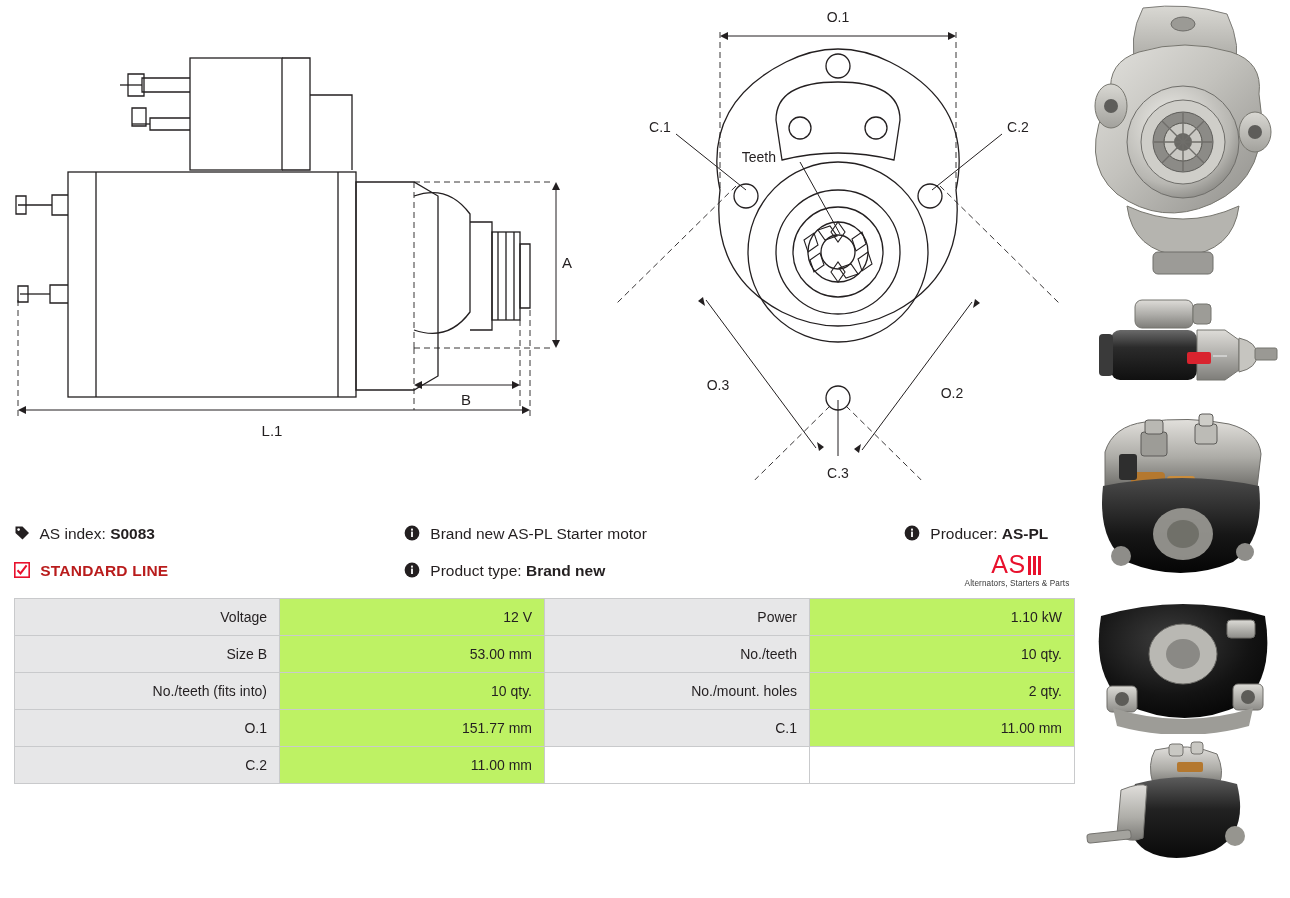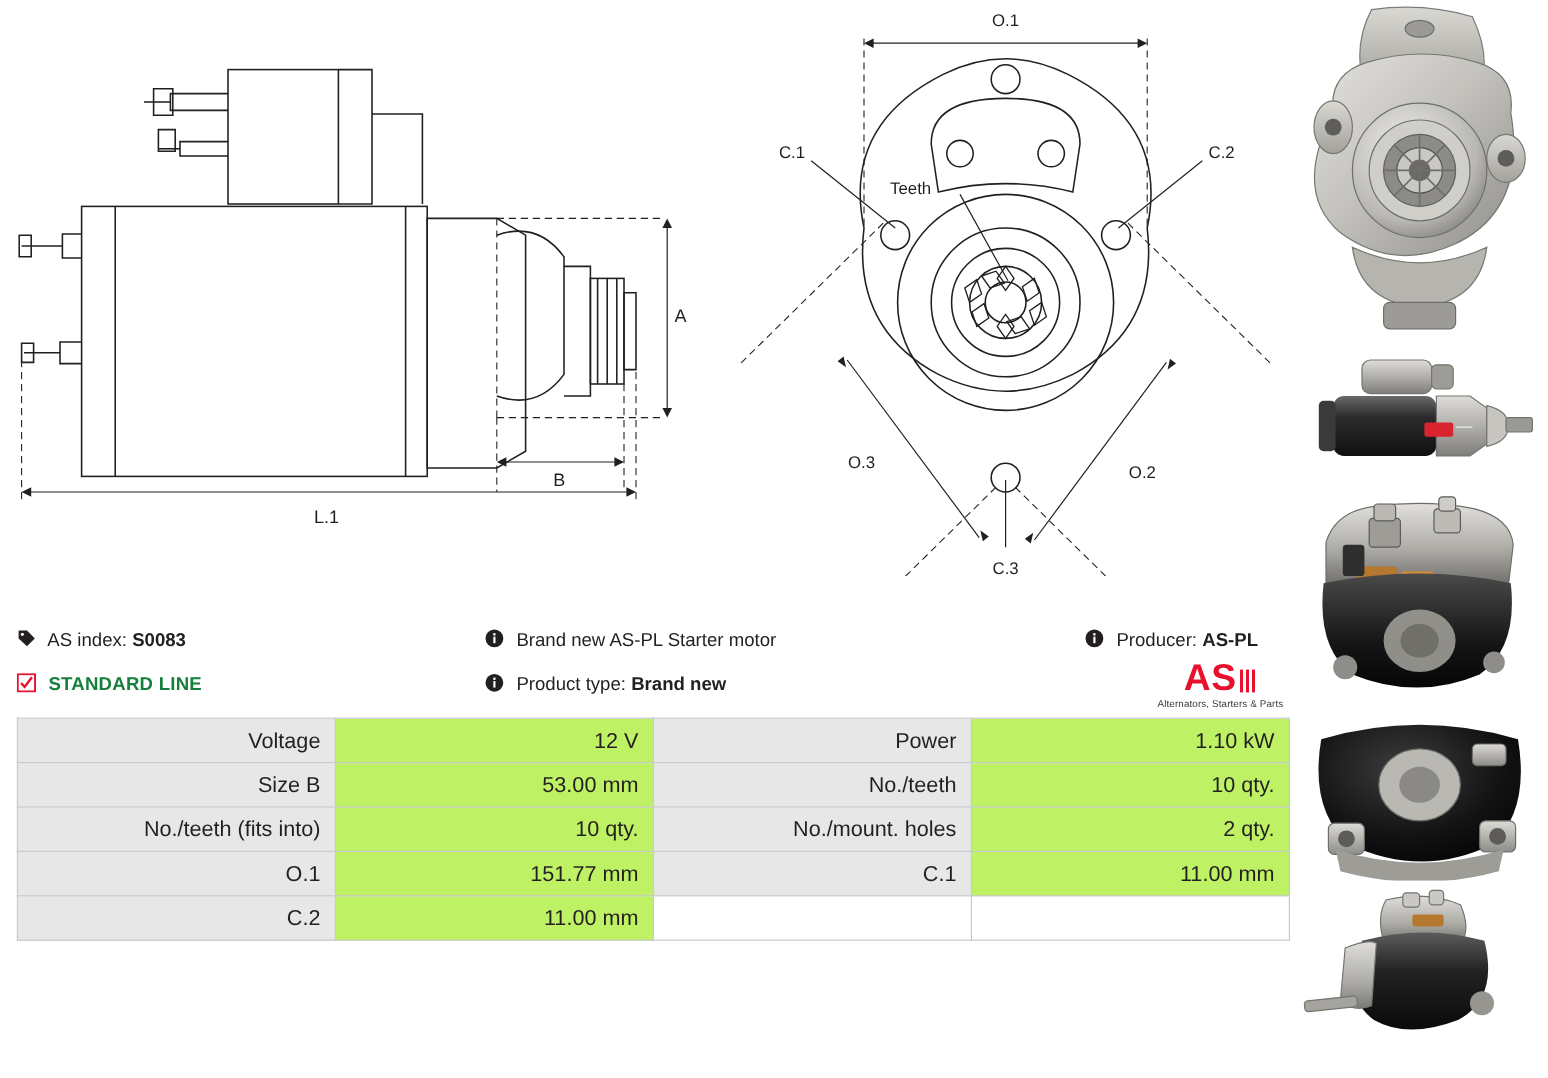--- a/index.html
+++ b/index.html
@@ -58,21 +58,21 @@
   }
   .info-row { position: absolute; width: 100%; }
   .info-row.r1 { top: 8px; }
   .info-row.r2 { top: 45px; }
   .info-cell { position: absolute; font-size: 15.5px; line-height: 20px; white-space: nowrap; }
   .info-cell.c1 { left: 0; }
   .info-cell.c2 { left: 390px; }
   .info-cell.c3 { left: 890px; }
   .info-cell b { font-weight: bold; }
   .std-line {
-    color: #15803d;
+    color: #b91c1c;
     font-weight: bold;
     font-size: 15.5px;
     letter-spacing: 0.2px;
   }
   .ico {
     display: inline-block;
     vertical-align: -2px;
     margin-right: 6px;
   }
   .ico svg { display: block; }
@@ -80,22 +80,22 @@
   
   .aspl-logo {
     position: absolute;
     left: 945px; top: 36px;
     width: 116px; text-align: center;
   }
   .aspl-mark {
     display: inline-block;
     position: relative;
     color: #e8112d;
-    font-weight: bold;
-    font-size: 31px;
+    font-weight: normal;
+    font-size: 25px;
     letter-spacing: 0.5px;
     line-height: 25px;
   }
   .aspl-bars {
     display: inline-block;
     width: 15px; height: 19px;
     margin-left: 2px;
     vertical-align: -2px;
     background: repeating-linear-gradient(to right, #e8112d 0, #e8112d 3px, #fff 3px, #fff 5px);
   }
@@ -110,21 +110,21 @@
   .spec-table {
     position: absolute;
     left: 14px; top: 598px;
     width: 1060px;
     border-collapse: collapse;
     table-layout: fixed;
   }
   .spec-table td {
     border: 1px solid #c9cacc;
     height: 37px;
-    font-size: 18px;
+    font-size: 14px;
     padding: 4px 12px;
     vertical-align: middle;
   }
   .spec-table td.label {
     background: #e7e7e8;
     text-align: right;
     color: #231f20;
     width: 265px;
   }
   .spec-table td.value {

